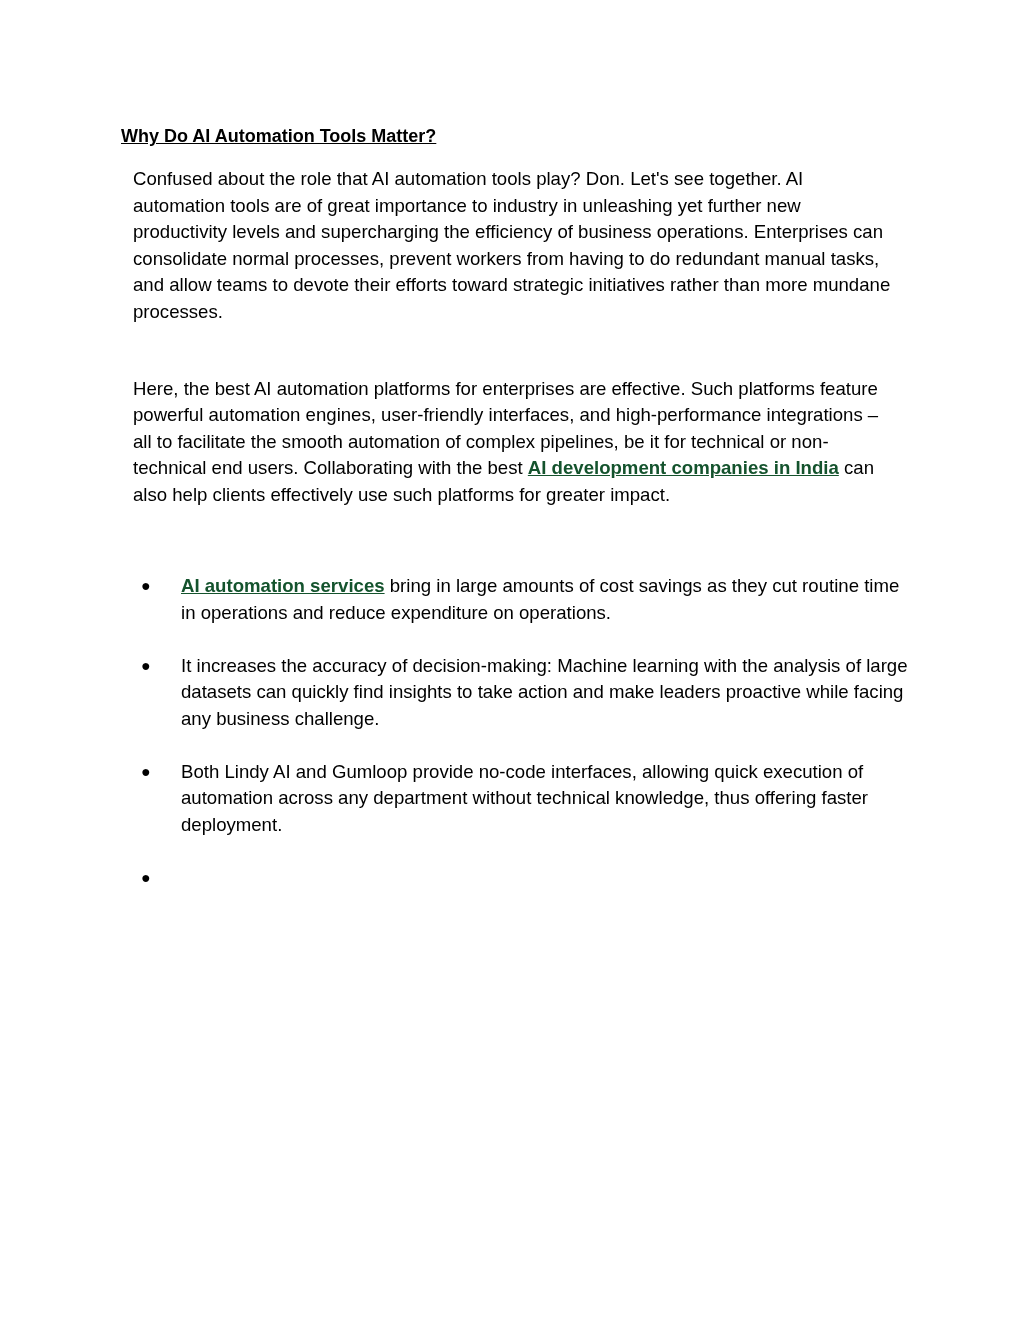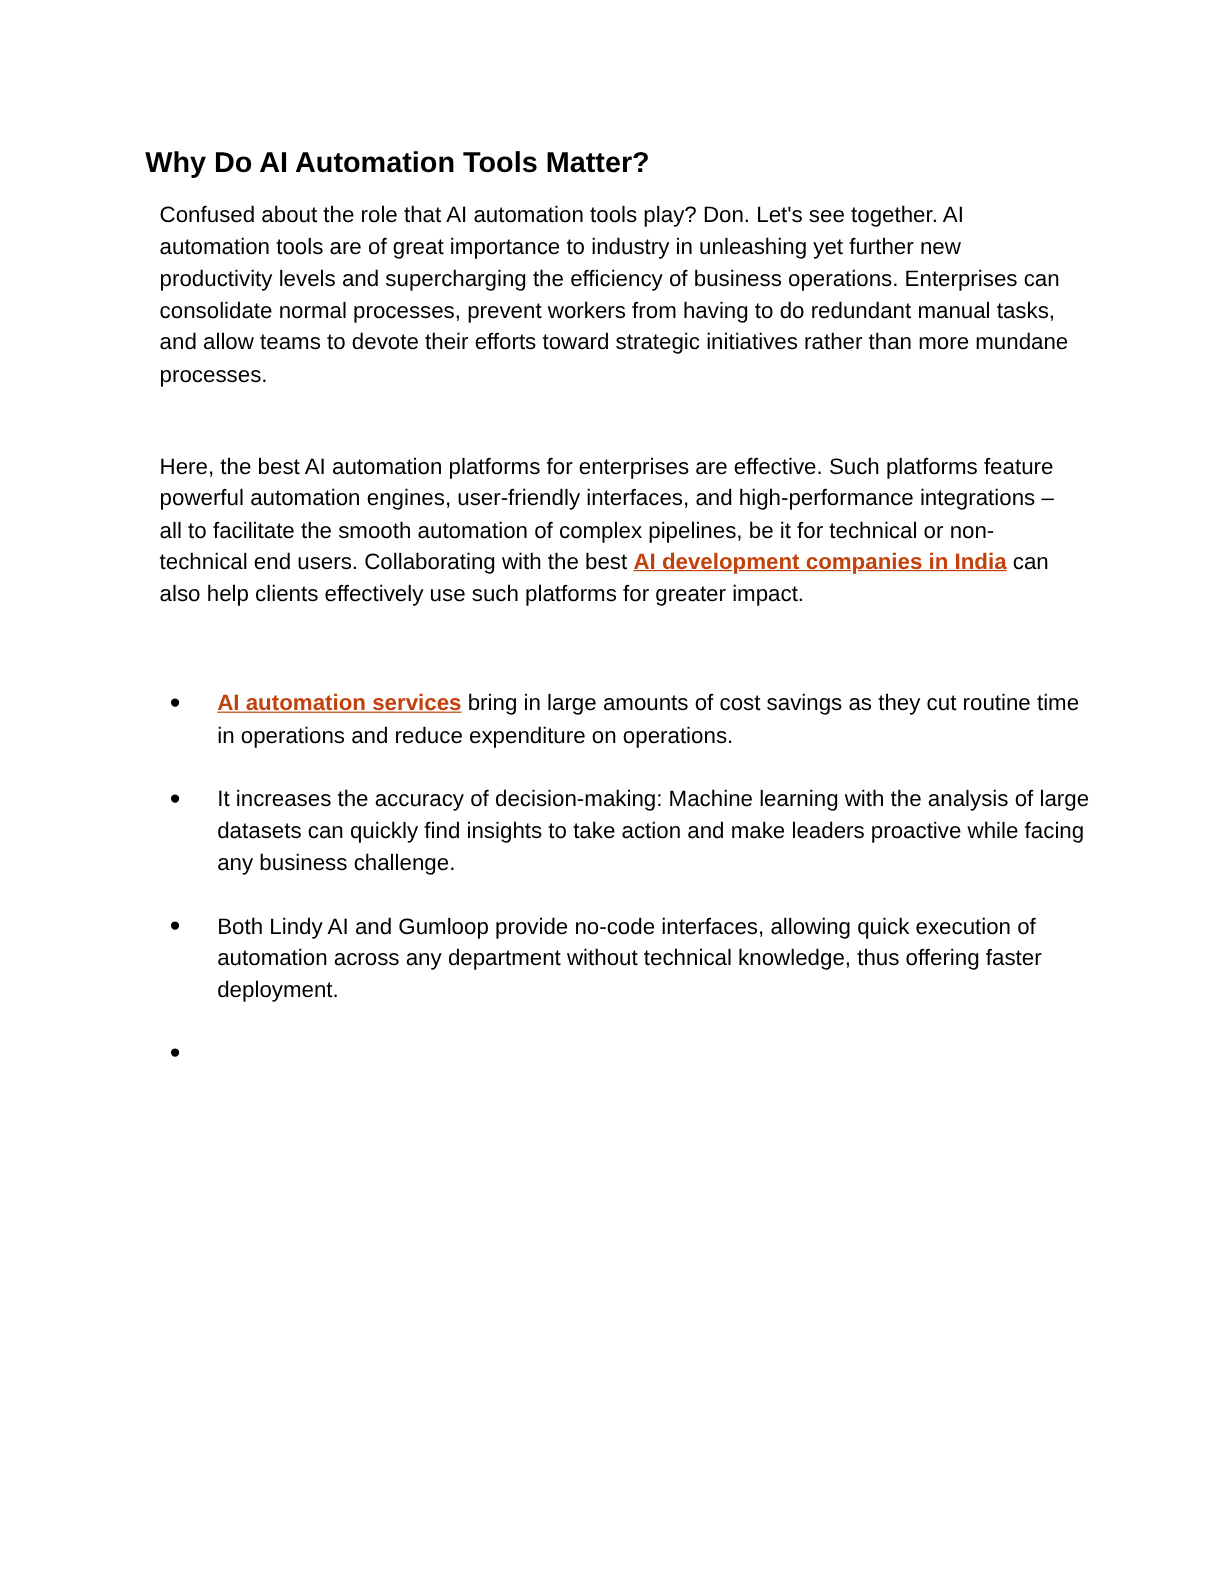--- a/index.html
+++ b/index.html
@@ -1,23 +1,23 @@
 <!DOCTYPE html>
 <html><head>
 <meta charset="utf-8">
 <style>
   html, body { margin: 0; padding: 0; background: #ffffff; }
   body { width: 1024px; height: 1325px; position: relative; overflow: hidden;
     font-family: "Liberation Sans", sans-serif; color: #000; }
   .page { position: absolute; left: 121px; top: 118px; width: 790px; }
-  h1 { font-size: 24px; font-weight: bold; margin: 0 0 9px 0; line-height: 36px; }
+  h1 { font-size: 18px; font-weight: bold; margin: 0 0 9px 0; line-height: 36px; text-decoration: underline; }
   p { font-size: 18.6px; line-height: 26.5px; margin: 12px; }
   .gap { height: 26.5px; }
   h3 { font-size: 18.6px; font-weight: bold; margin: 0; line-height: 26.5px; }
-  a { color: #c2410c; font-weight: bold; text-decoration: underline; }
+  a { color: #14532d; font-weight: bold; text-decoration: underline; }
   ul { list-style: none; margin: 0; padding: 0; }
   li { position: relative; padding-left: 60px; font-size: 18.6px; line-height: 26.5px; margin-bottom: 26.5px; }
   .bullet { position: absolute; left: 20px; top: 0; font-size: 16px; }
 </style>
 </head>
 <body>
 
 <div class="page">
   <h1>Why Do AI Automation Tools Matter?</h1>
   <p>Confused about the role that AI automation tools play? Don. Let's see together. AI automation tools are of great importance to industry in unleashing yet further new productivity levels and supercharging the efficiency of business operations. Enterprises can consolidate normal processes, prevent workers from having to do redundant manual tasks, and allow teams to devote their efforts toward strategic initiatives rather than more mundane processes.</p>

